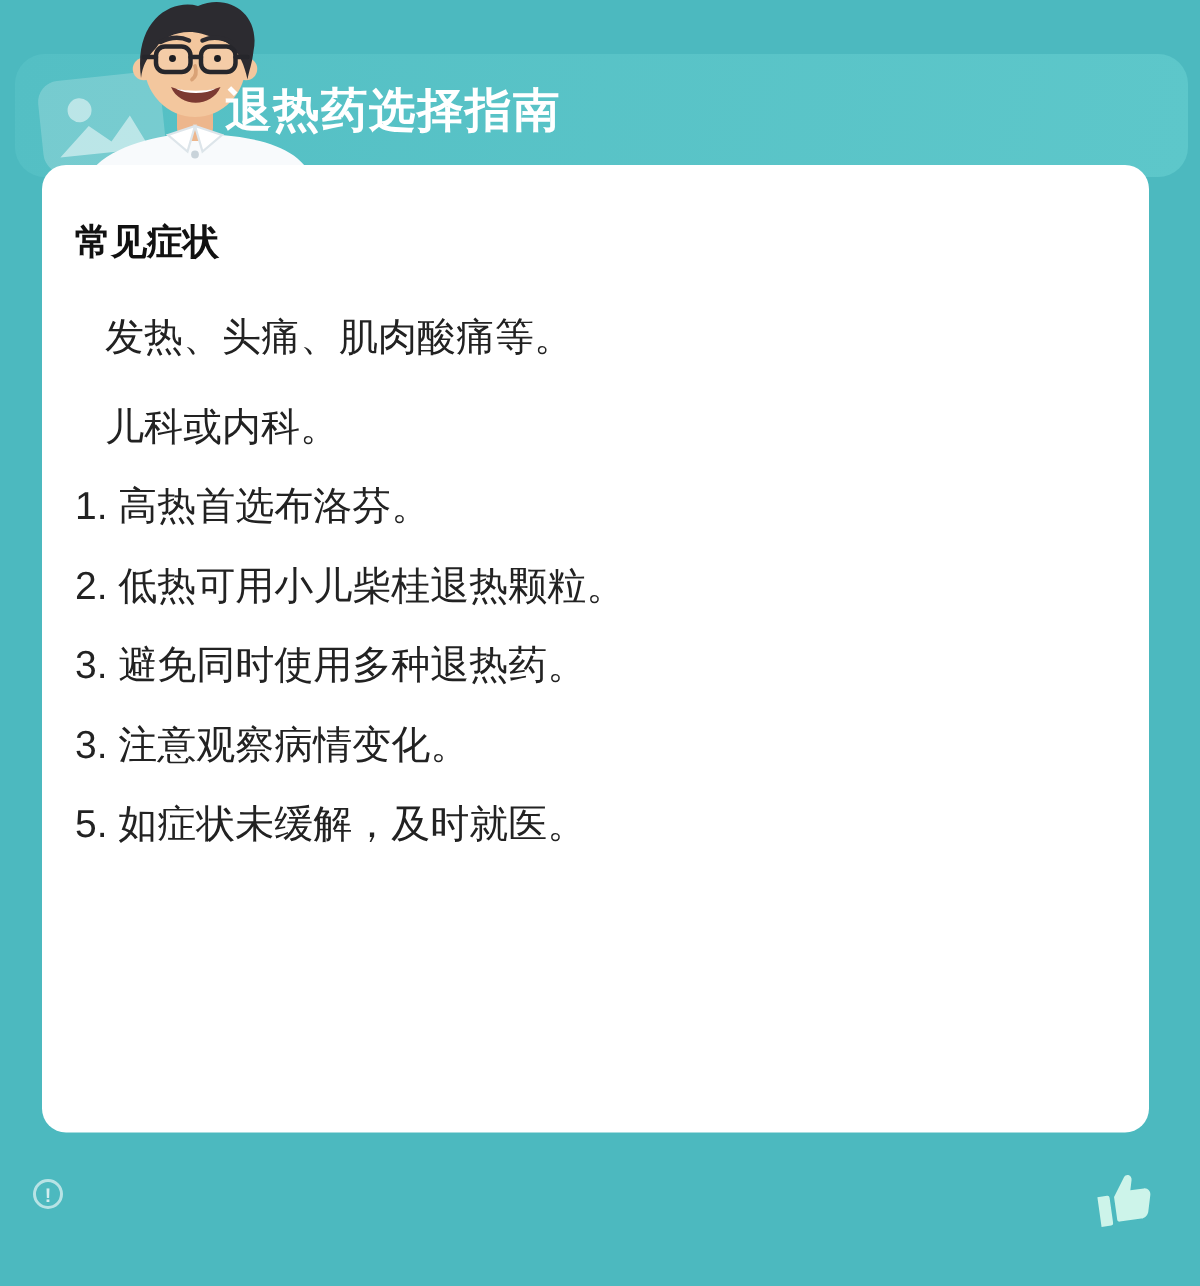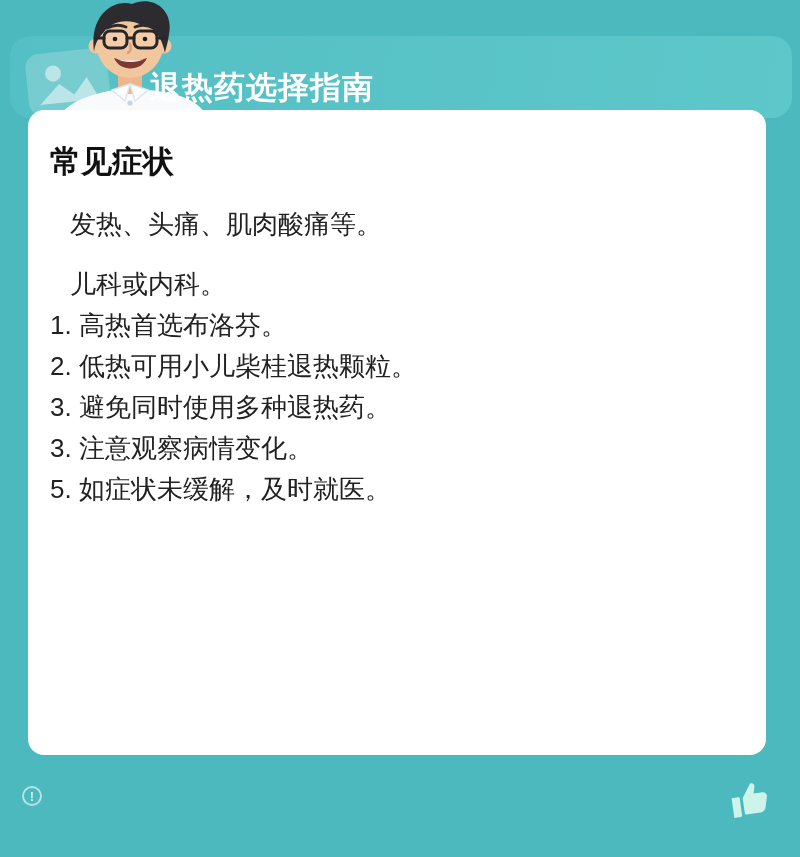--- a/index.html
+++ b/index.html
@@ -18,37 +18,37 @@
   }
   .placeholder-icon {
     position:absolute; left:26px; top:50px; z-index:2;
     transform:rotate(-6deg);
   }
   .avatar {
     position:absolute; left:48px; top:0px; z-index:3;
   }
   .page-title {
     position:absolute; left:150px; top:53px; z-index:4;
-    color:#FFFFFF; font-size:31px; font-weight:bold; letter-spacing:1px;margin-top:14px;
+    color:#FFFFFF; font-size:31px; font-weight:bold; letter-spacing:1px;
   }
   .card {
     position:absolute; left:28px; right:34px; top:110px; bottom:102px;
     background:#FFFFFF; border-radius:16px;
     padding:8px 22px; z-index:5;
   }
   .card h2 {
-    font-size:31px; line-height:40px; font-weight:bold; color:#111111;
+    font-size:24px; line-height:40px; font-weight:bold; color:#111111;
     margin-top:24px;
   }
   .card p {
     font-size:26px; line-height:36px; color:#222222; margin-top:24px;margin-left:20px;
   }
   .tips { list-style:none; }
   .tips li {
-    font-size:26px; line-height:35px; color:#222222; margin-top:6px;
+    font-size:26px; line-height:35px; color:#222222; margin-top:18px;
   }
   .footer {
     position:absolute; left:0; right:0; top:755px; height:102px; z-index:1;
   }
   .notice {
     position:absolute; left:50px; top:24px; width:645px;
     font-size:21px; line-height:32px; color:rgba(238,251,249,0.85);
   }
   .info-icon {
     position:absolute; left:22px; top:31px; width:20px; height:20px;

